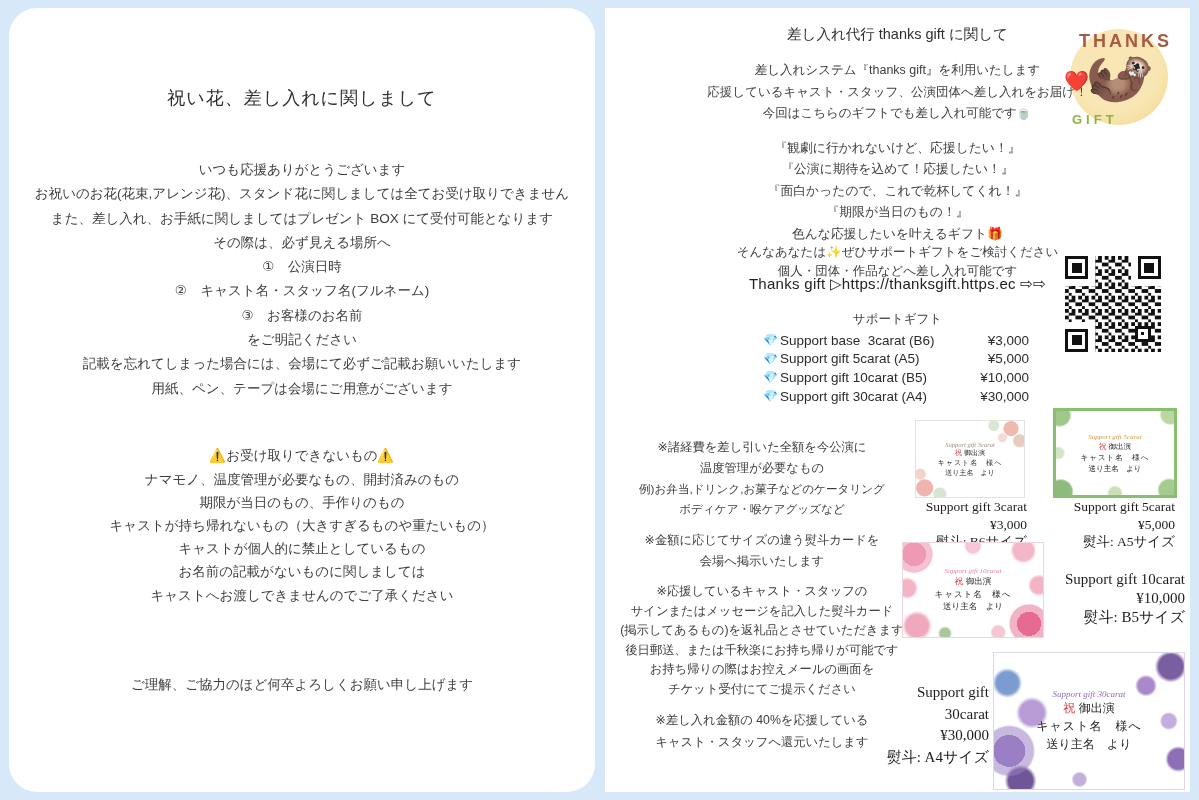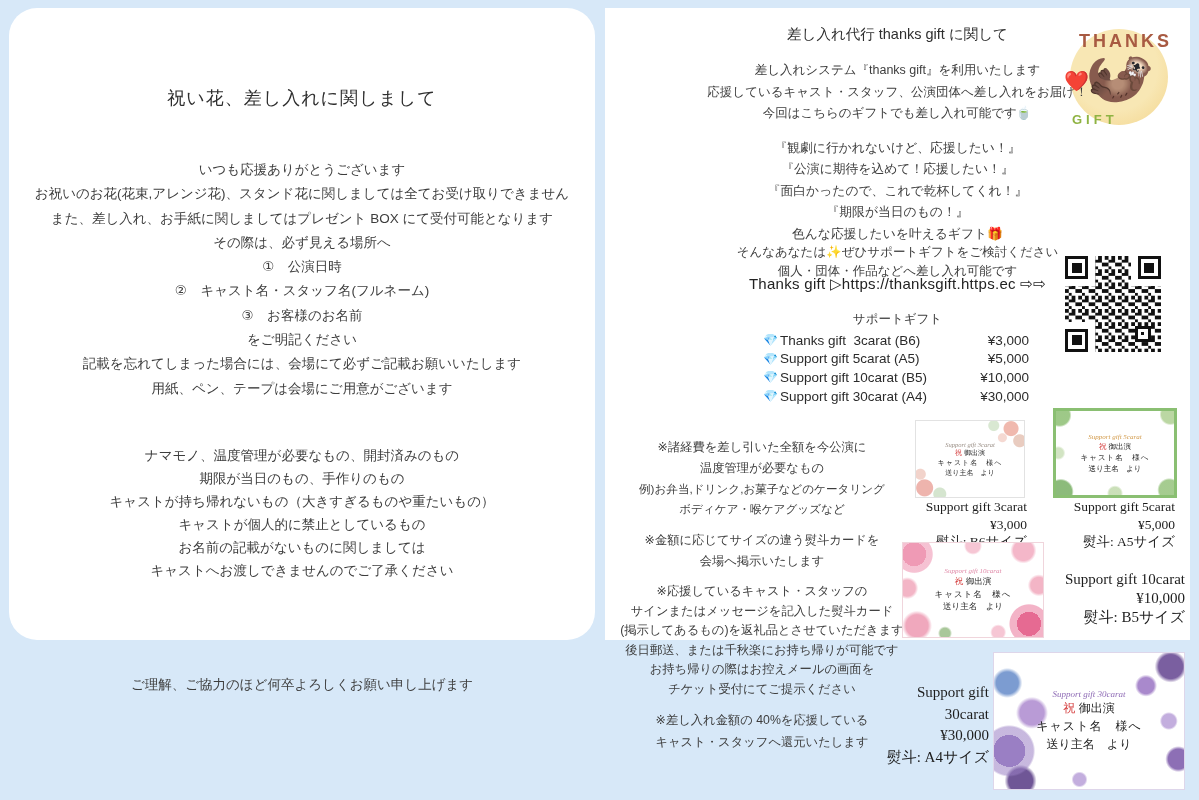--- a/index.html
+++ b/index.html
@@ -2,21 +2,21 @@
 <html><head>
 <meta charset="utf-8">
 <style>
   html,body{margin:0;padding:0;}
   body{
     width:1199px;height:800px;position:relative;overflow:hidden;
     background:#d7e8f8;
     font-family:"Liberation Sans","DejaVu Sans",sans-serif;
     color:#3d3d3d;
   }
-  .panel{position:absolute;top:8px;height:632px;background:#ffffff;}
+  .panel{position:absolute;top:8px;height:784px;background:#ffffff;}
   #left-panel{left:9px;width:586px;border-radius:28px;}
   #right-panel{left:605px;width:585px;}
   .abs{position:absolute;left:0;width:100%;text-align:center;}
   
   .l-title{top:78px;font-size:18px;letter-spacing:1px;color:#2e2e2e;}
   .l-p1{top:150px;font-size:13.5px;line-height:24.3px;}
   .l-warn{top:436px;font-size:13.5px;line-height:23.1px;}
   .warn-head{margin-bottom:1px;}
   .l-close{top:668px;font-size:13.5px;}
   
@@ -123,20 +123,23 @@
       <div class="tl">その際は、必ず見える場所へ</div>
       <div class="tl">①　公演日時</div>
       <div class="tl">②　キャスト名・スタッフ名(フルネーム)</div>
       <div class="tl">③　お客様のお名前</div>
       <div class="tl">をご明記ください</div>
       <div class="tl">記載を忘れてしまった場合には、会場にて必ずご記載お願いいたします</div>
       <div class="tl">用紙、ペン、テープは会場にご用意がございます</div>
     </div>
 
   <div class="abs l-warn">
+    <div class="warn-head">
+      <span>⚠️</span><span>お受け取りできないもの</span><span>⚠️</span>
+    </div>
     <div>
 
     <div class="tl">ナマモノ、温度管理が必要なもの、開封済みのもの</div>
         <div class="tl">期限が当日のもの、手作りのもの</div>
         <div class="tl">キャストが持ち帰れないもの（大きすぎるものや重たいもの）</div>
         <div class="tl">キャストが個人的に禁止としているもの</div>
         <div class="tl">お名前の記載がないものに関しましては</div>
         <div class="tl">キャストへお渡しできませんのでご了承ください</div>
       </div>
   </div>
@@ -213,21 +216,21 @@
       <rect x="22" y="22" width="3" height="3" fill="#fff"></rect>
       <rect x="23" y="23" width="1" height="1" fill="#111"></rect>
   </svg>
 
   <div class="abs r-sg-head">サポートギフト</div>
 
   <div class="gift-list">
 
   <div class="gift-row">
       <span class="gem">💎</span>
-      <span class="glabel">Thanks gift  3carat (B6)</span>
+      <span class="glabel">Support base  3carat (B6)</span>
       <span class="gprice">¥3,000</span>
     </div>
       <div class="gift-row">
       <span class="gem">💎</span>
       <span class="glabel">Support gift 5carat (A5)</span>
       <span class="gprice">¥5,000</span>
     </div>
       <div class="gift-row">
       <span class="gem">💎</span>
       <span class="glabel">Support gift 10carat (B5)</span>

